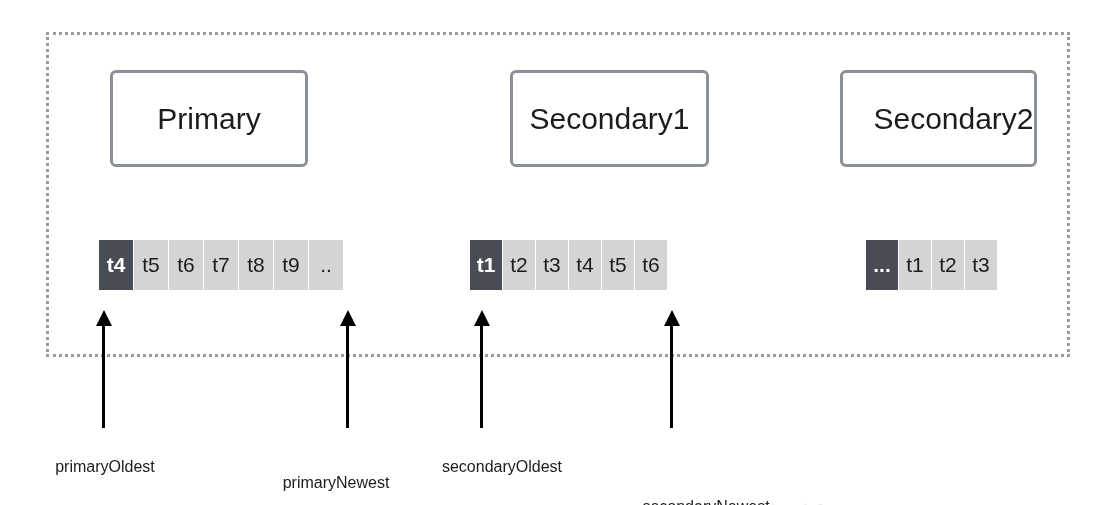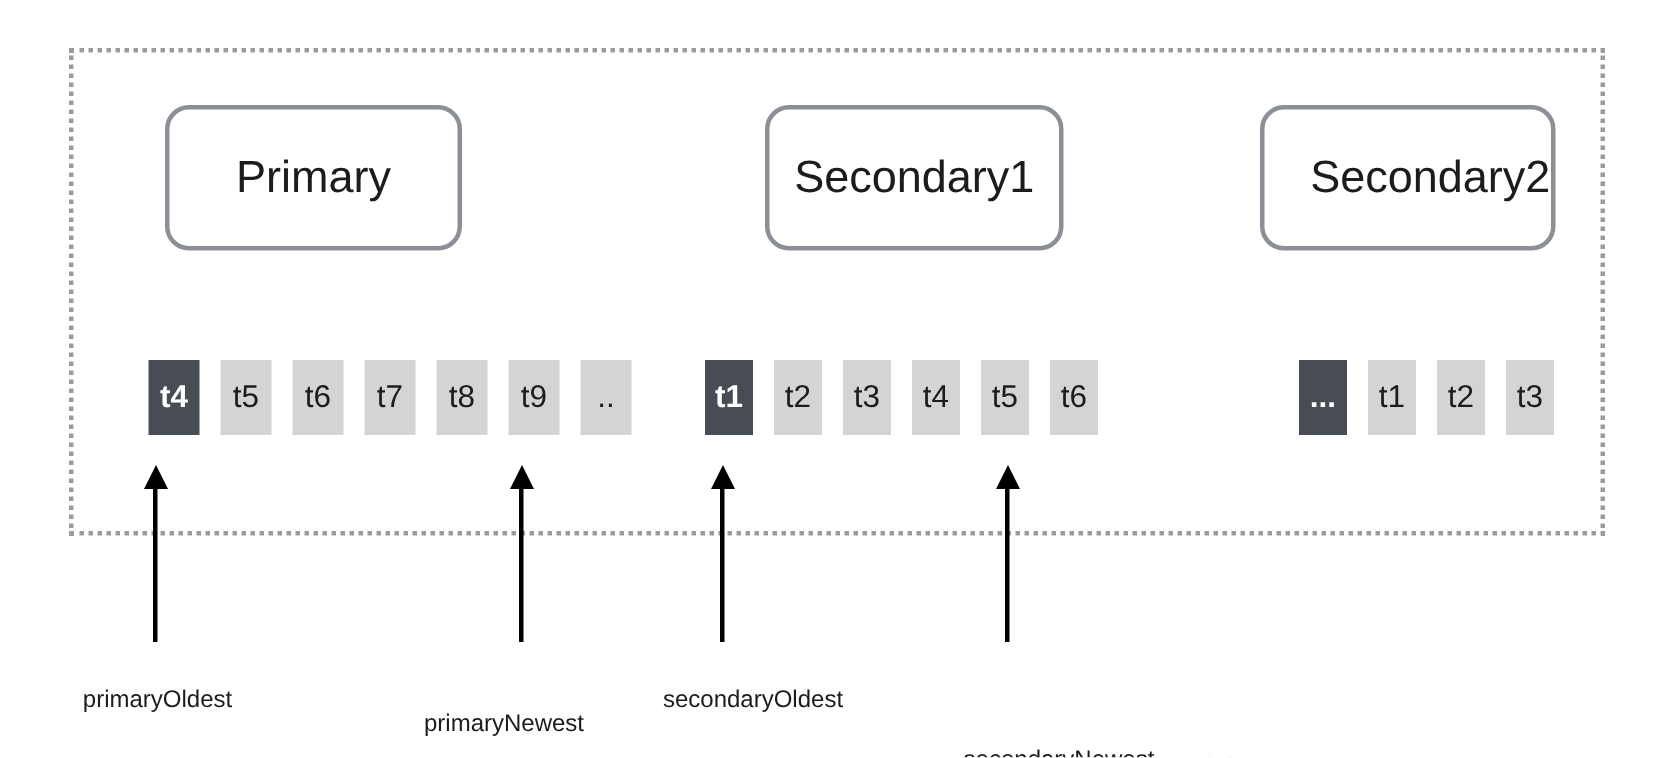--- a/index.html
+++ b/index.html
@@ -7,28 +7,28 @@
     position:relative; width:1110px; height:505px; background:#fff; overflow:hidden;
     font-family:"Liberation Sans", sans-serif;
   }
   .dashed-box {
     position:absolute; left:46px; top:32px; width:1024px; height:325px;
     border:3px dotted var(--border_dashed, #9b9b9b); box-sizing:border-box;
     background:transparent;
   }
   .node {
     position:absolute; top:70px; height:97px; box-sizing:border-box;
-    border:3px solid var(--node_border, #8b9097); border-radius:16px; background:#fff;
+    border:3px solid var(--node_border, #8b9097); border-radius:6px; background:#fff;
     display:flex; align-items:center; justify-content:center;
     font-size:30px; color:var(--text_dark, #1c1c1c); z-index:1;
   }
   .node.primary    { left:110px; width:198px; }
   .node.secondary1 { left:474px; width:199px;margin-left:36px; }
   .node.secondary2 { left:840px; width:197px;padding-left:30px; }
-  .oplog-row { position:absolute; top:240px; display:flex; gap:14px; z-index:1; }
+  .oplog-row { position:absolute; top:240px; display:flex; gap:1px; z-index:1; }
   .oplog-row.primary    { left:99px;  }
   .oplog-row.secondary1 { left:470px; }
   .oplog-row.secondary2 { left:866px; }
   .cell {
     width:34px; height:50px; background:var(--cell_light, #d4d4d6);
     display:flex; align-items:center; justify-content:center;
     font-size:21px; color:var(--text_dark, #2e2e2e);
   }
   .oplog-row.secondary1 .cell { width:32px; }
   .oplog-row.secondary2 .cell { width:32px; }

